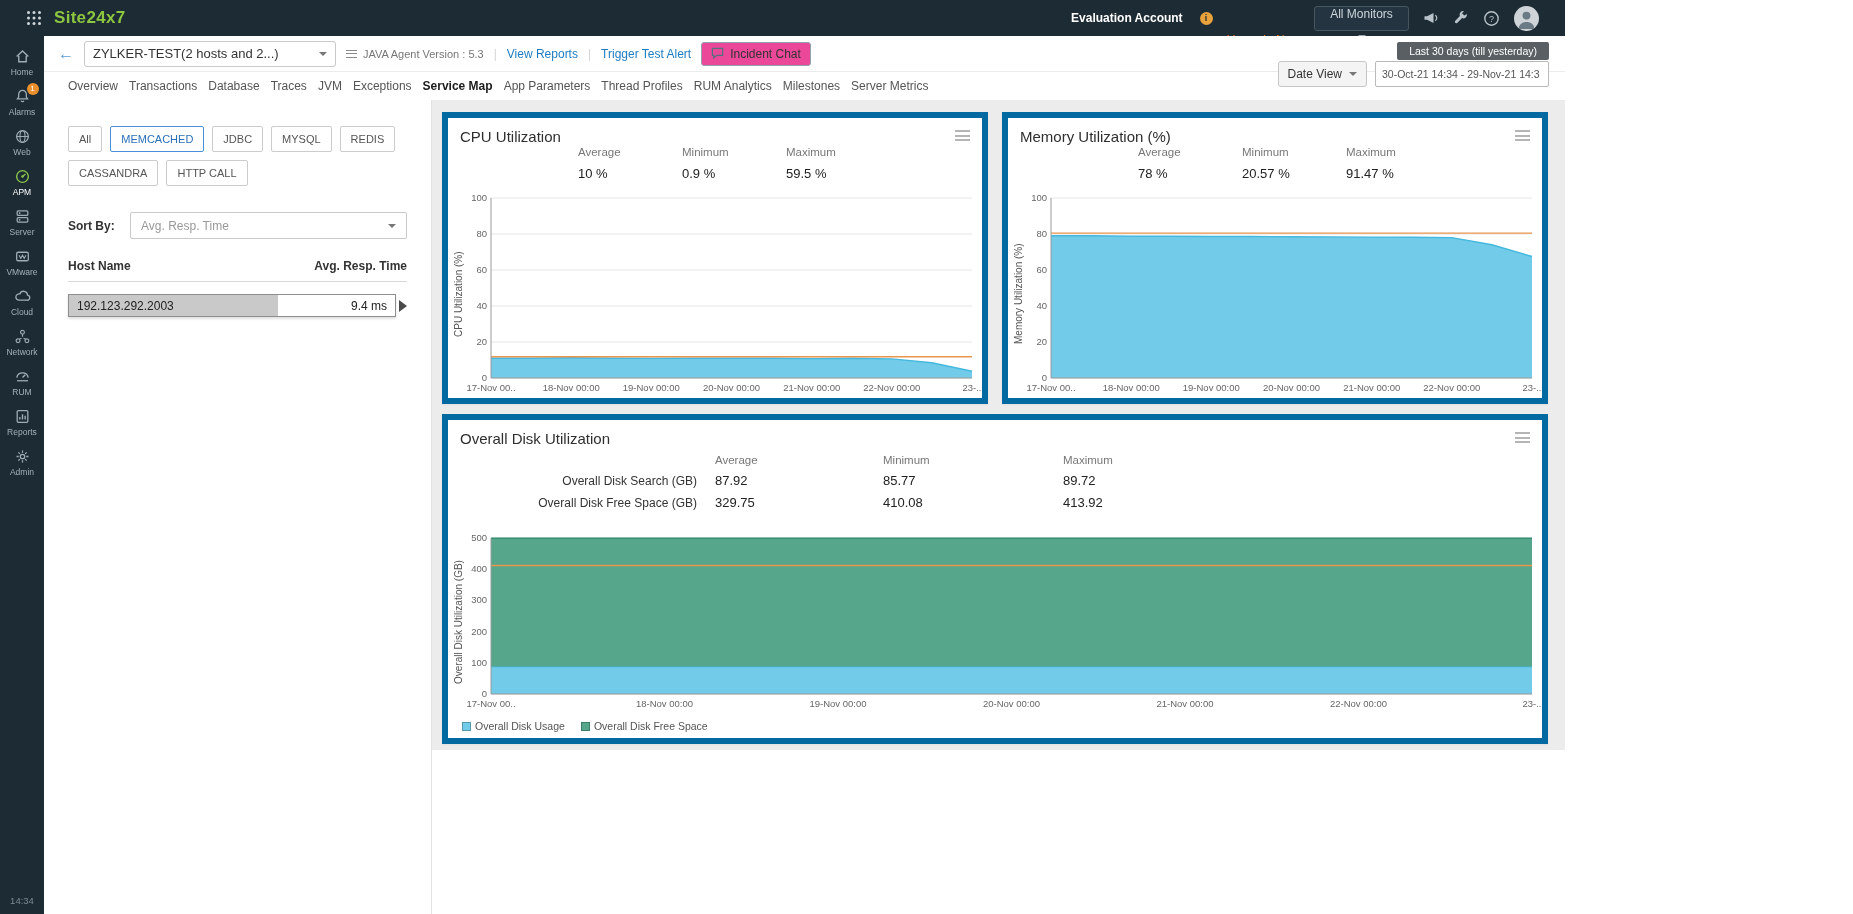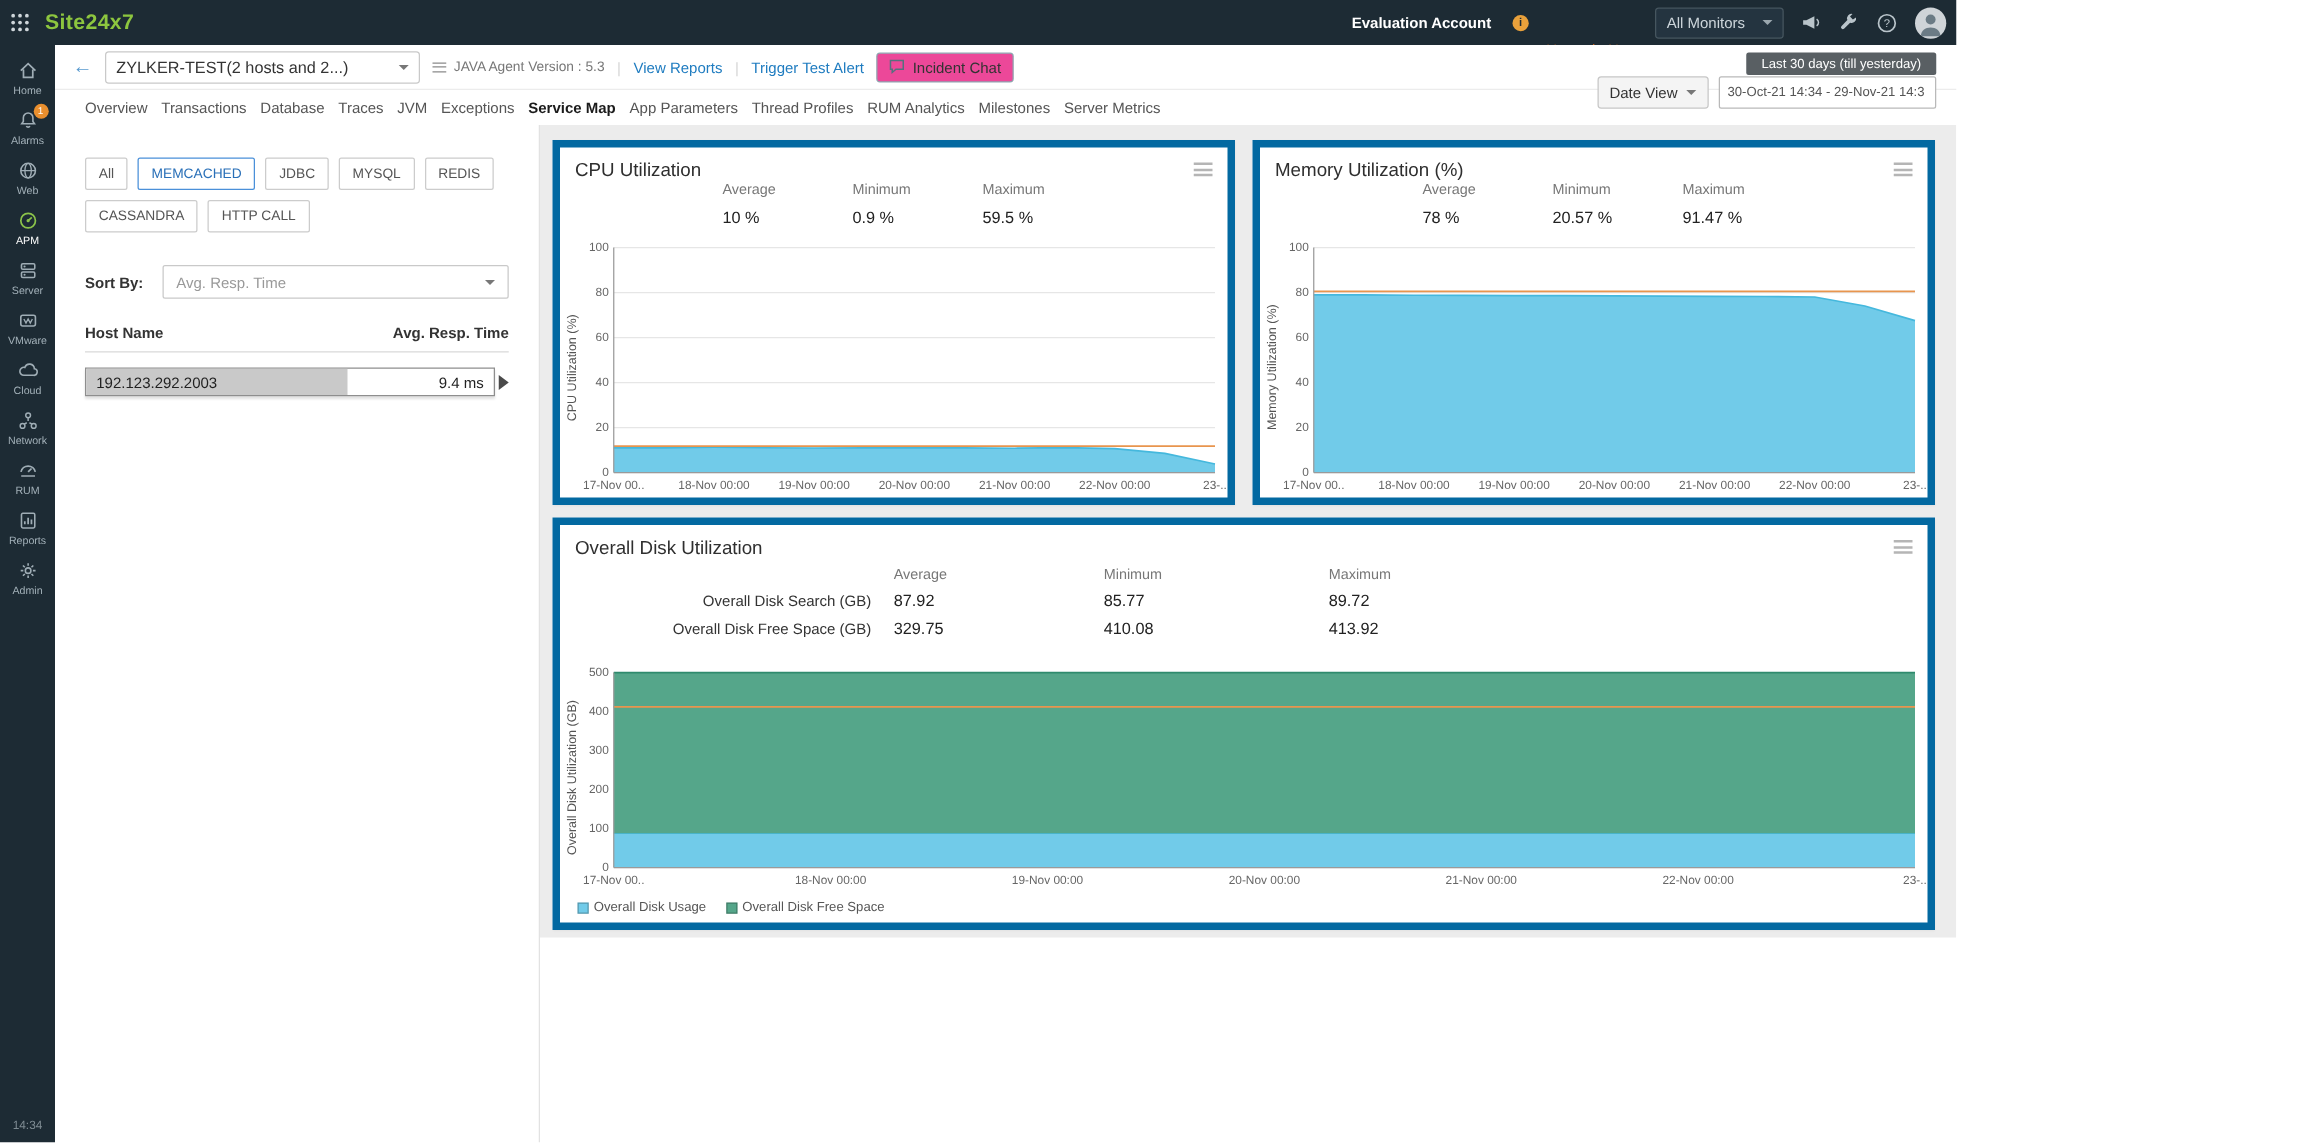--- a/index.html
+++ b/index.html
@@ -1,27 +1,27 @@
 <!DOCTYPE html>
 <html><head>
 <meta charset="utf-8">
 <style>
   *{margin:0;padding:0;box-sizing:border-box;}
   html,body{width:1853px;height:914px;background:#fff;font-family:"Liberation Sans",sans-serif;overflow:hidden;}
   .page{position:relative;width:1565px;height:914px;background:#fff;}
   [data-interactable="true"]{cursor:pointer;}
 
   
-  .topbar{height:36px;background:#1d2b34;display:flex;align-items:center;padding:0 8px;gap:12px;}
+  .topbar{height:36px;background:#1d2b34;display:flex;align-items:center;padding:0 26px;gap:12px;}
   .logo{color:#8dc63f;font-weight:bold;font-size:17px;letter-spacing:.3px;}
   .topbar-right{margin-left:auto;display:flex;align-items:center;gap:14px;}
   .eval{color:#fff;font-size:12px;font-weight:bold;display:flex;align-items:center;gap:17px;}
   .info-dot{width:13px;height:13px;border-radius:50%;background:#e9a13b;color:#1d2b34;font-size:9px;font-weight:bold;display:flex;align-items:center;justify-content:center;font-style:normal;}
   .upgrade{color:#f97316;font-size:12px;text-decoration:none;margin-top:44px;}
-  .monitors-dd{height:25px;min-width:95px;border:1px solid #46565f;border-radius:3px;color:#cdd6db;font-size:12px;display:flex;align-items:center;justify-content:space-between;gap:14px;padding:0 8px;background:#243440;}
+  .monitors-dd{height:25px;min-width:95px;border:1px solid #46565f;border-radius:3px;color:#cdd6db;font-size:12px;display:flex;align-items:center;justify-content:space-between;gap:14px;padding:0 8px;background:#243440;flex-direction:column;}
   .caret{width:0;height:0;border-left:4px solid transparent;border-right:4px solid transparent;border-top:4px solid #9aa7ae;}
   .caret.dark{border-top-color:#777;}
   .searchbox{width:272px;height:25px;background:#17232b;border:1px solid #3a4a54;border-radius:13px;display:flex;align-items:center;gap:7px;padding:0 10px;}
   .searchbox input{flex:1;background:transparent;border:none;outline:none;color:#9aa7ae;font-size:12px;font-family:"Liberation Sans",sans-serif;}
   .searchbox input::placeholder{color:#7f8d95;}
   .top-ic{display:flex;align-items:center;line-height:0;}
   .avatar{width:25px;height:25px;border-radius:50%;background:#cfd4d8;display:flex;align-items:flex-end;justify-content:center;overflow:hidden;}
 
   
   .app{display:flex;height:878px;}

